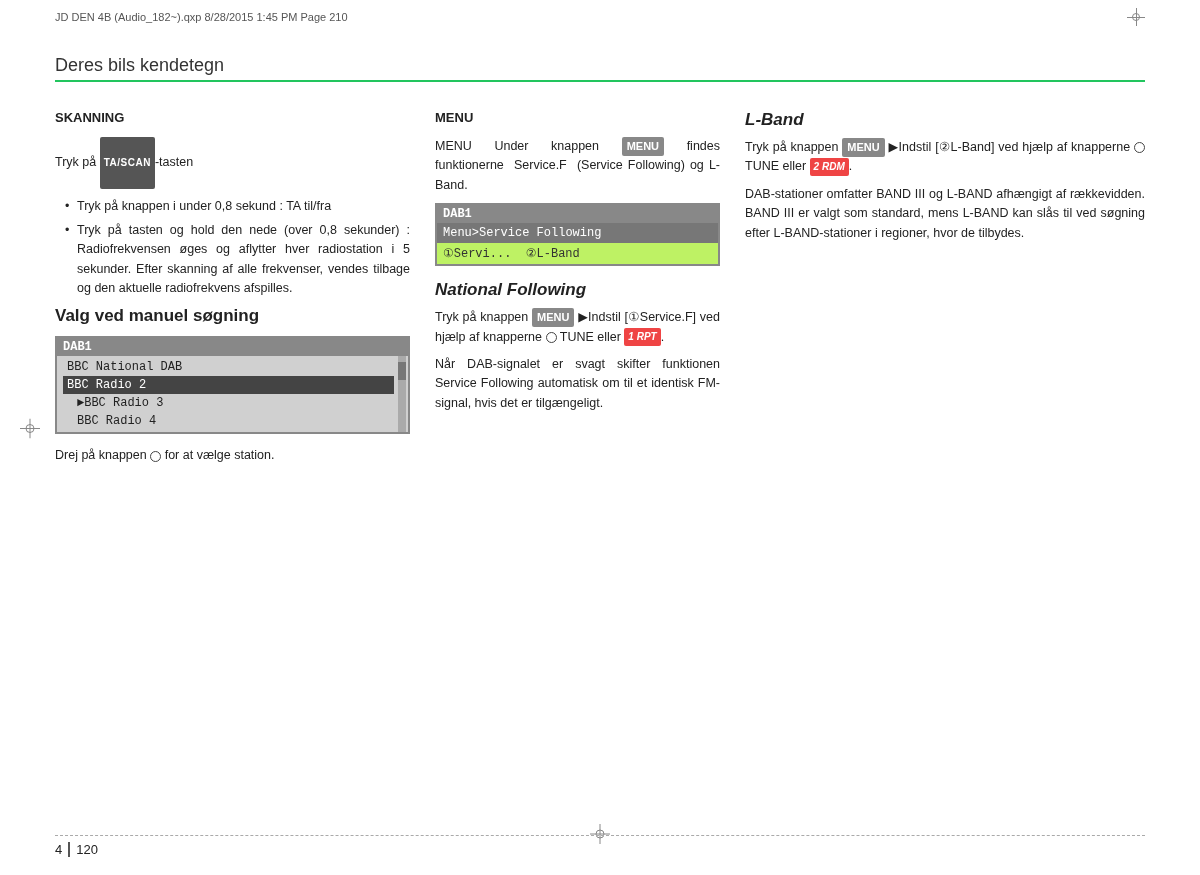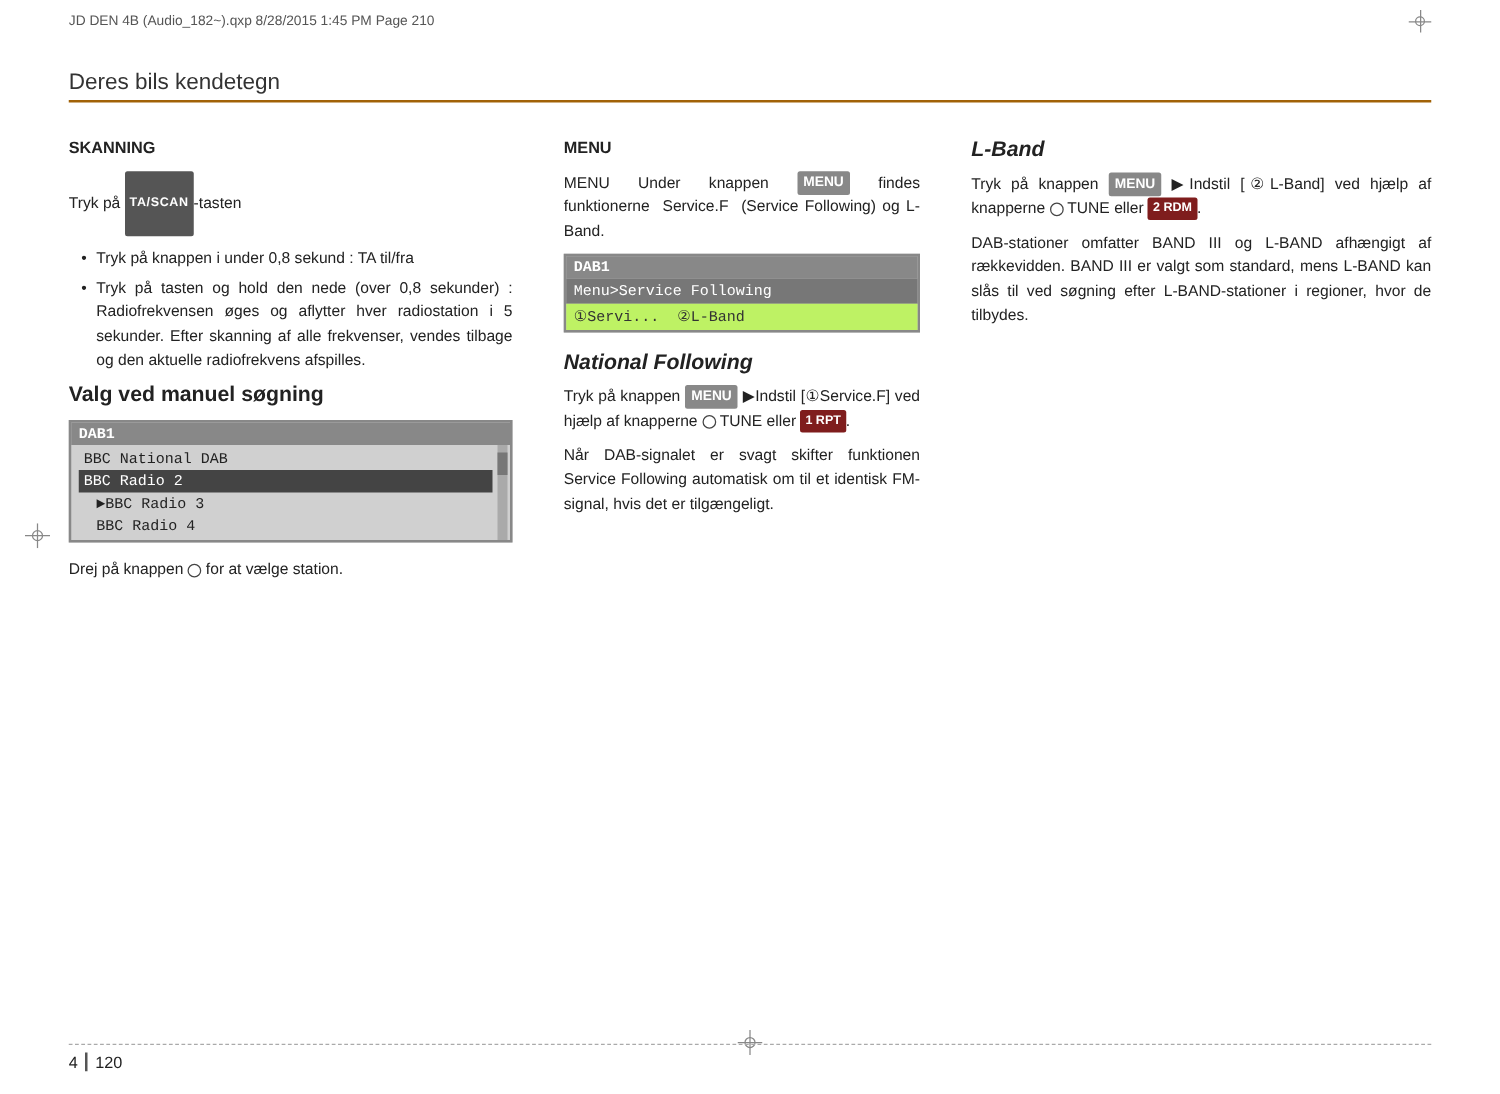--- a/index.html
+++ b/index.html
@@ -67,35 +67,35 @@
     .title-section {
       position: absolute;
       top: 55px;
       left: 55px;
       right: 55px;
     }
     .title-section h1 {
       font-size: 18px;
       font-weight: normal;
       color: #333;
-      border-bottom: 2px solid #a16207;
+      border-bottom: 2px solid #22c55e;
       padding-bottom: 4px;
       display: inline-block;
       width: 100%;
     }
 
     
     .content-area {
       position: absolute;
       top: 110px;
       left: 55px;
       right: 55px;
       bottom: 70px;
       display: flex;
-      gap: 16px;
+      gap: 0;
     }
 
     .col-left {
       flex: 0 0 380px;
       padding-right: 25px;
     }
 
     .col-middle {
       flex: 0 0 310px;
       padding-right: 25px;
@@ -288,27 +288,28 @@
       font-size: 10px;
       font-weight: bold;
       padding: 18px 4px;
       border-radius: 2px;
       vertical-align: middle;
       letter-spacing: 0.5px;
     }
 
     .num-badge {
       display: inline-block;
-      background: #7f1d1d;
+      background: #ef4444;
       color: #fff;
       font-size: 10px;
       font-weight: bold;
       padding: 1px 4px;
       border-radius: 2px;
       vertical-align: middle;
+      font-style: italic;
     }
 
     
     .small-knob {
       display: inline-block;
       width: 11px;
       height: 11px;
       border: 1.5px solid #444;
       border-radius: 50%;
       vertical-align: middle;

